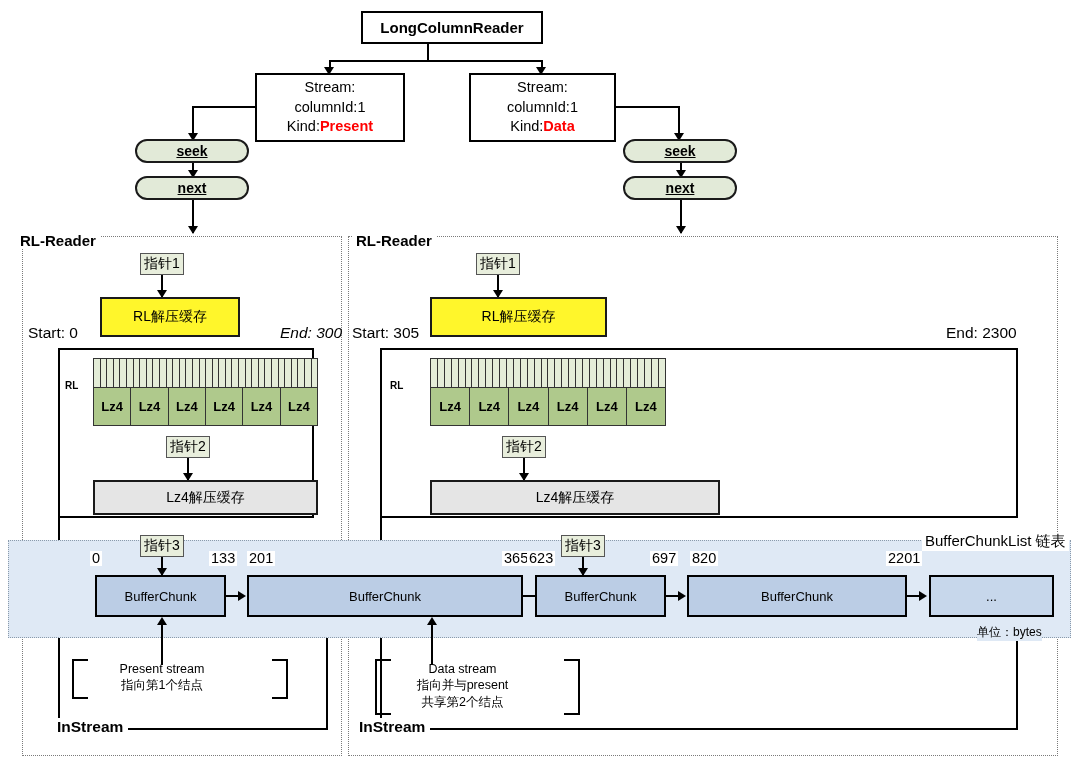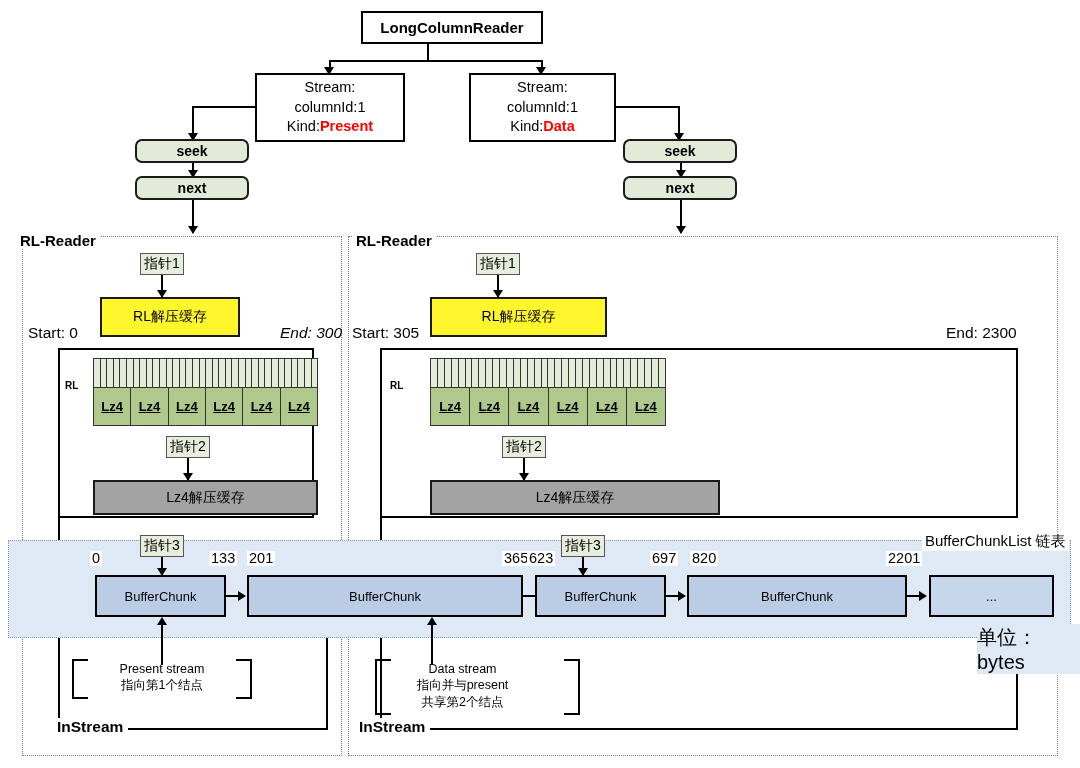--- a/index.html
+++ b/index.html
@@ -6,23 +6,23 @@
   body{font-family:"Liberation Sans","DejaVu Sans",sans-serif;}
   #stage{position:relative;width:1080px;height:768px;background:#fff;overflow:hidden;}
   .abs{position:absolute;box-sizing:border-box;}
   .ctr{display:flex;align-items:center;justify-content:center;text-align:center;}
 
   
   .node-plain{background:#fff;border:2.5px solid #000;font-size:15px;font-weight:bold;color:#000;}
   .node-stream{background:#fff;border:2.5px solid #000;font-size:14.5px;color:#000;line-height:1.35;
                flex-direction:column;}
   .kind-red{color:#ff0000;font-weight:bold;}
-  .node-round{background:#E2EAD8;border:2px solid #1a1a1a;border-radius:7px;font-size:14px;font-weight:bold;color:#000;}
+  .node-round{background:#E2EAD8;border:2px solid #1a1a1a;border-radius:12px;font-size:14px;font-weight:bold;color:#000;text-decoration:underline;}
   .node-yellow{background:#FFF62B;border:2.5px solid #1a1a1a;font-size:14px;color:#000;}
-  .node-lz4buf{background:#a3a3a3;border:2.5px solid #1a1a1a;font-size:14px;color:#000;}
+  .node-lz4buf{background:#e5e5e5;border:2.5px solid #1a1a1a;font-size:14px;color:#000;}
   .ptr{background:#E8EEDC;border:1.5px solid #555;font-size:14px;color:#000;}
   .chunk{background:#BBCDE5;border:2.5px solid #000;font-size:13px;color:#000;}
   .chunk.last{background:#C7D7EB;}
 
   
   .group{border:1.6px dotted #7a7a7a;background:transparent;}
   .group-label{font-size:15px;font-weight:bold;color:#000;background:#fff;padding:0 4px;}
 
   
   .hl{background:#000;height:2.2px;}
@@ -31,32 +31,32 @@
   .vl-thin{background:#000;width:1.8px;}
   .arrowdown{width:0;height:0;border-left:5px solid transparent;border-right:5px solid transparent;border-top:8px solid #000;}
   .arrowup{width:0;height:0;border-left:5px solid transparent;border-right:5px solid transparent;border-bottom:8px solid #000;}
   .arrowright{width:0;height:0;border-top:5px solid transparent;border-bottom:5px solid transparent;border-left:8px solid #000;}
 
   
   .rlbox{border:2.5px solid #000;background:#fff;}
   .rl-fine{display:flex;background:#E4EDD8;border:1.6px solid #333;box-sizing:border-box;}
   .rl-fine i{flex:1 1 auto;border-right:1.3px solid #333;display:block;height:100%;}
   .rl-fine i:last-child{border-right:none;}
-  .rl-lz4{display:flex;box-sizing:border-box;border:1.6px solid #333;border-top:none;text-decoration:underline;}
+  .rl-lz4{display:flex;box-sizing:border-box;border:1.6px solid #333;border-top:none;}
   .rl-lz4 span{flex:1 1 0;background:#AFC98C;border-right:1.6px solid #333;display:flex;align-items:center;
                justify-content:center;font-size:13px;font-weight:bold;color:#000;}
   .rl-lz4 span:last-child{border-right:none;}
   .rl-label{font-size:10px;font-weight:bold;color:#000;}
 
   
   .off{font-size:14.5px;color:#000;background:#fff;padding:0 2px;line-height:1;}
 
   .band{background:#DFE9F5;border:1.4px dotted #8a9aab;}
   .band-title{font-size:15px;color:#000;background:#fff;padding:0 3px;}
-  .band-unit{font-size:20px;color:#000;}
+  .band-unit{font-size:12px;color:#000;}
 
   .startend{font-size:15.5px;color:#000;}
   .instream{font-size:15.5px;font-weight:bold;color:#000;}
 
   
   .callout{font-size:12.5px;color:#000;line-height:1.3;text-align:center;}
   .brk{position:absolute;border:2px solid #000;}
   .brk-l{border-right:none;}
   .brk-r{border-left:none;}
 </style>
@@ -332,21 +332,21 @@
 
   <div class="abs ptr ctr" style="left:561px;top:535px;width:44px;height:22px;">
     <span>指针3</span>
   </div>
   <div class="abs vl-thin" style="left:582px;top:557px;height:18px;"></div>
   <div class="abs arrowdown" style="left:577.5px;top:568px;"></div>
 
   <div class="abs vl-thin" style="left:161px;top:623px;height:42px;"></div>
   <div class="abs arrowup" style="left:156.5px;top:617px;"></div>
 
-  <div class="abs" style="left:72px;top:659px;width:180px;height:36px;">
+  <div class="abs" style="left:72px;top:659px;width:216px;height:36px;">
     <div class="brk brk-l" style="left:0;top:0;width:14px;height:36px;"></div>
     <div class="brk brk-r" style="right:0;top:0;width:14px;height:36px;"></div>
     <div class="callout abs" style="left:14px;top:2px;width:152px;">
       <div>Present stream</div>
       <div>指向第1个结点</div>
     </div>
   </div>
 
   <div class="abs vl-thin" style="left:431px;top:623px;height:42px;"></div>
   <div class="abs arrowup" style="left:426.5px;top:617px;"></div>

